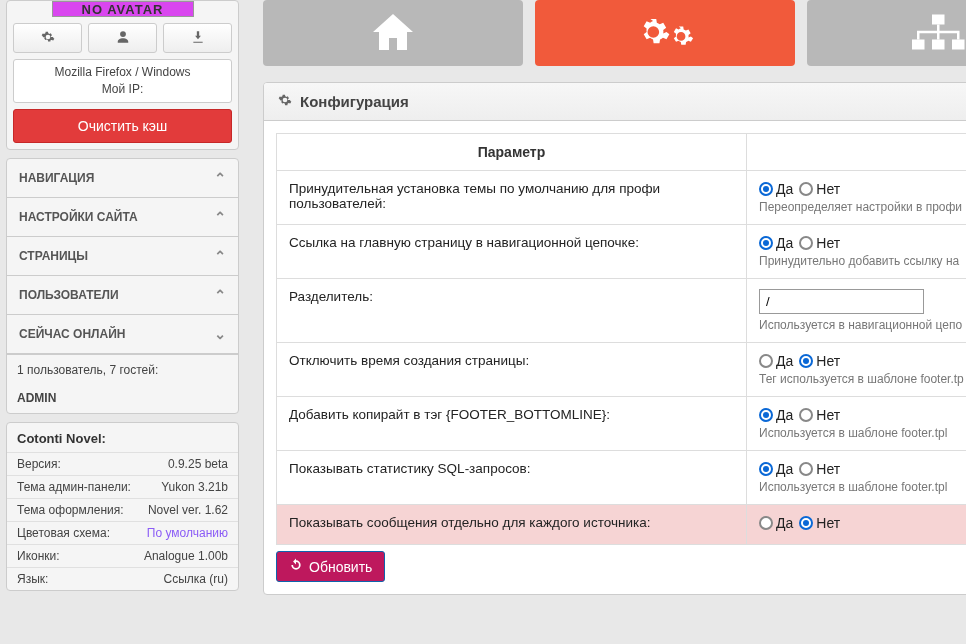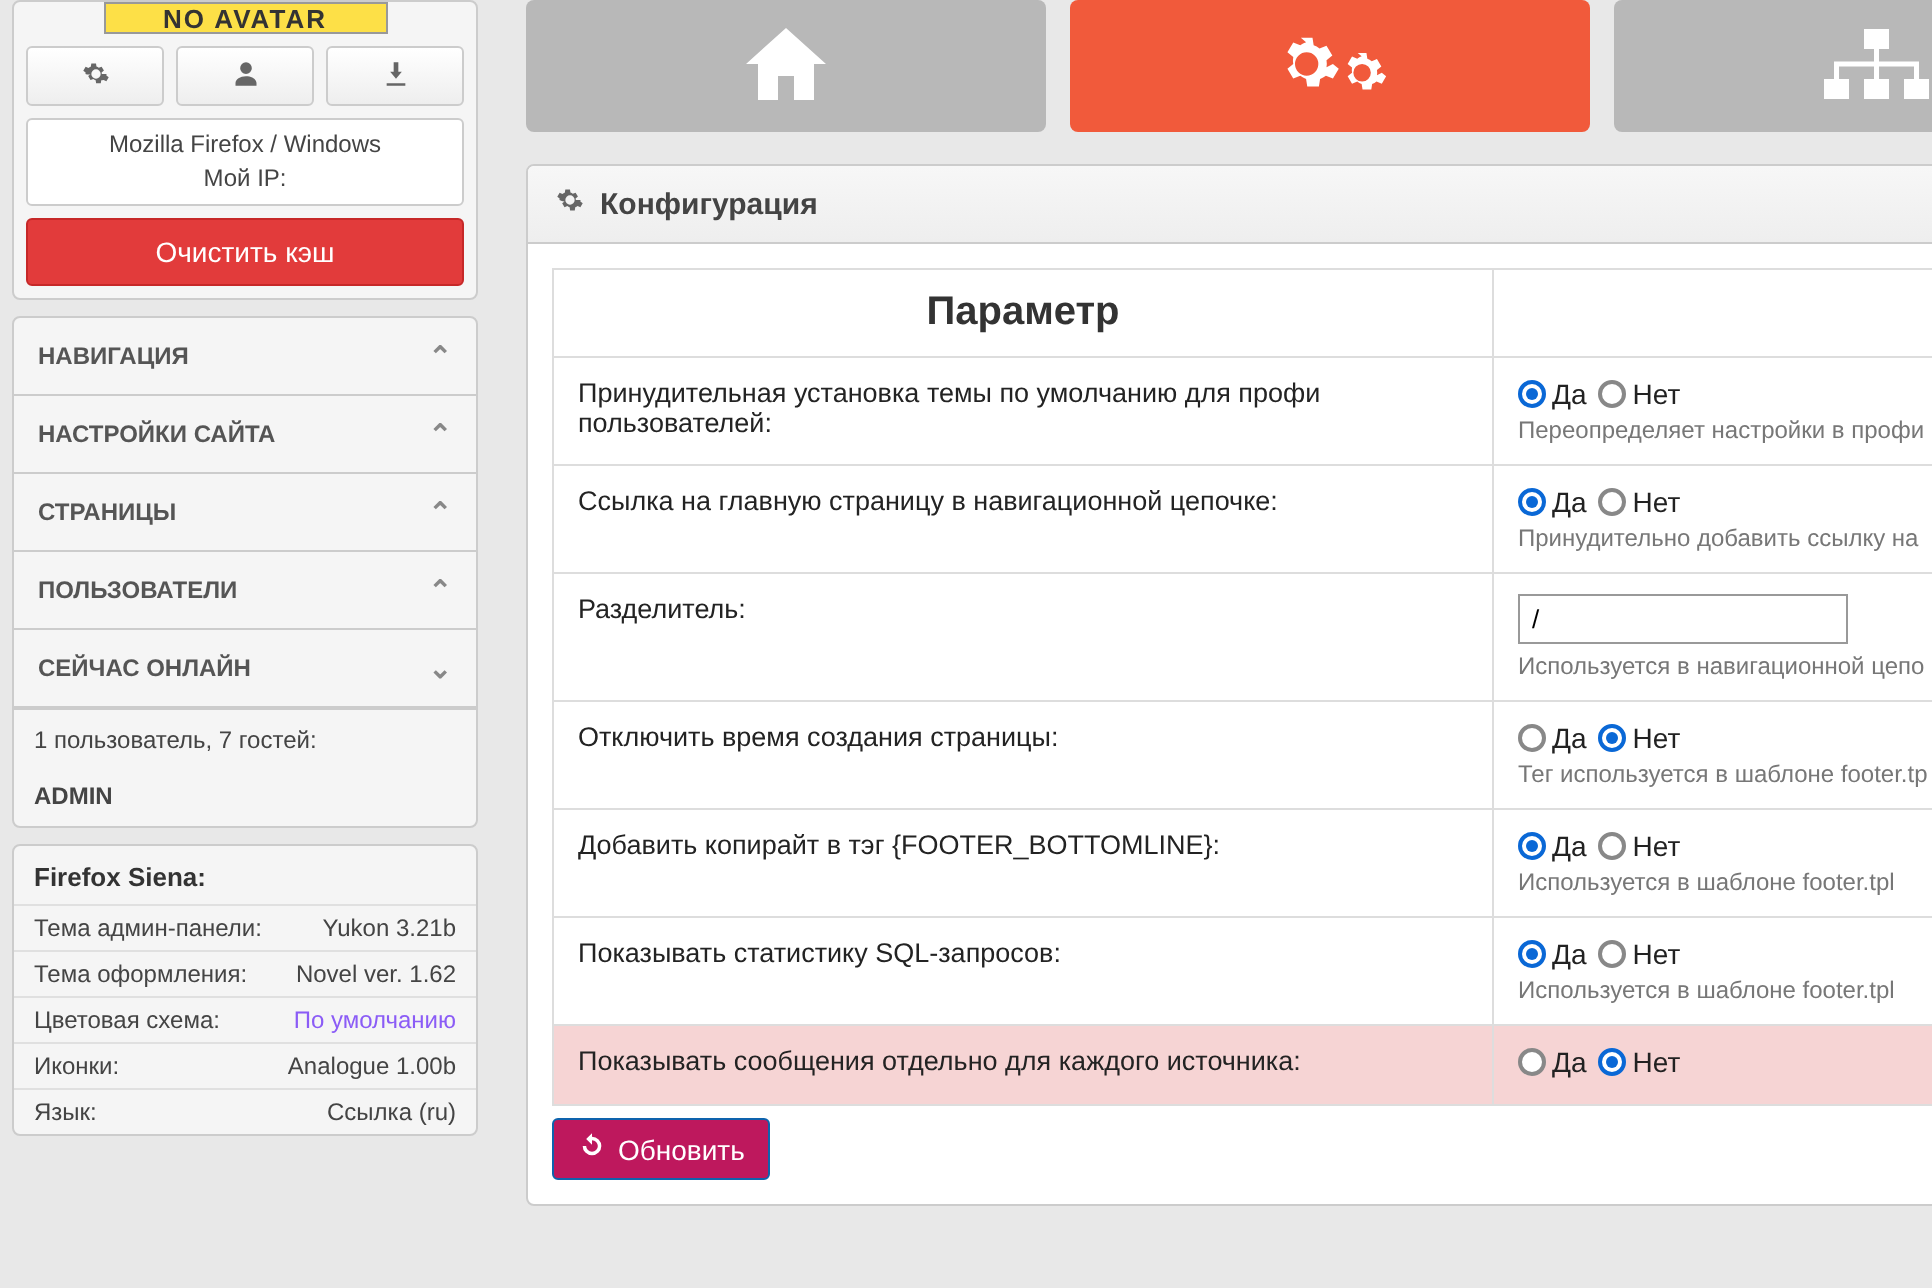--- a/index.html
+++ b/index.html
@@ -17,21 +17,21 @@
   
   .sidebar { width: 245px; flex-shrink: 0; padding: 0 6px; }
   .panel {
     background: #f5f5f5;
     border: 1px solid #ccc;
     border-radius: 4px;
     margin-bottom: 8px;
   }
 
   .avatar-box {
-    background: #fde047;
+    background: #d946ef;
     border: 1px solid #999;
     width: 142px;
     height: 16px;
     margin: 0 auto 6px;
     display: flex;
     align-items: center;
     justify-content: center;
     font-family: "Arial Narrow", Arial, sans-serif;
     font-weight: bold;
     letter-spacing: 1px;
@@ -139,21 +139,21 @@
     align-items: center;
     gap: 8px;
   }
   .conf-body { padding: 12px; }
 
   table.params { width: 100%; border-collapse: collapse; }
   table.params th {
     border: 1px solid #ddd;
     padding: 10px 12px;
     font-weight: bold;
-    font-size: 20px;
+    font-size: 14px;
     color: #333;
     text-align: center;
   }
   table.params td {
     border: 1px solid #ddd;
     padding: 10px 12px;
     font-size: 13.5px;
     color: #232323;
     vertical-align: top;
   }
@@ -254,22 +254,26 @@
           <span class="chev">⌃</span>
         </div>
         <div class="accordion-item">
           <span>СЕЙЧАС ОНЛАЙН</span>
           <span class="chev">⌄</span>
         </div>
         <div class="online-box"><span>1 пользователь, 7 гостей:</span><span class="adm">ADMIN</span></div>
       </div>
 
     <div class="panel meta-panel">
-      <div class="hdr">Firefox Siena:</div>
+      <div class="hdr">Cotonti Novel:</div>
       <div id="meta-rows">
+          <div class="meta-row">
+            <span>Версия:</span>
+            <span>0.9.25 beta</span>
+          </div>
           <div class="meta-row">
             <span>Тема админ-панели:</span>
             <span>Yukon 3.21b</span>
           </div>
           <div class="meta-row">
             <span>Тема оформления:</span>
             <span>Novel ver. 1.62</span>
           </div>
           <div class="meta-row">
             <span>Цветовая схема:</span>

